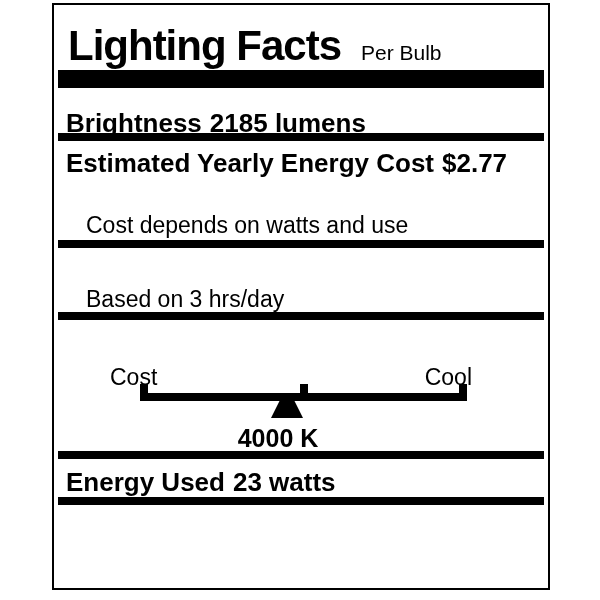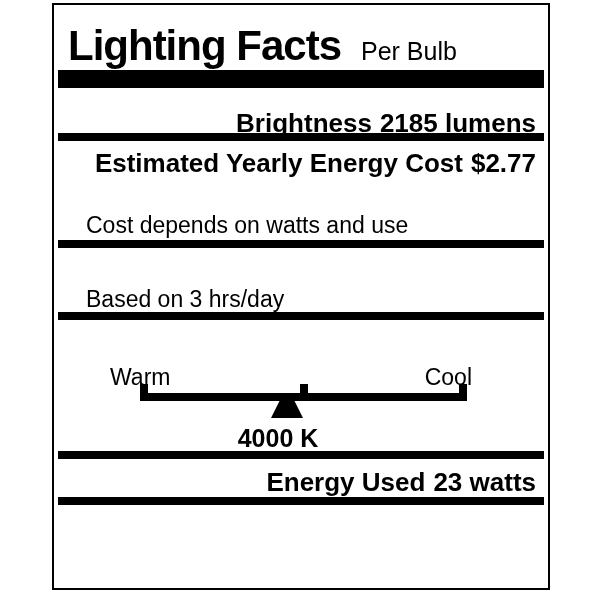--- a/index.html
+++ b/index.html
@@ -16,29 +16,29 @@
     left: 52px; top: 3px;
     width: 498px; height: 587px;
     border: 2px solid var(--ink);
     background: var(--paper);
   }
   .abs { position: absolute; }
 
   
   .title-row { left: 6px; top: 12px; display: flex; align-items: baseline; white-space: nowrap; }
   .title { font-size: 42px; font-weight: bold; line-height: 1; letter-spacing: -1px; }
-  .per-unit { font-size: 25px; line-height: 1; margin-left: 12px; letter-spacing: 0; }
+  .per-unit { font-size: 21px; line-height: 1; margin-left: 12px; letter-spacing: 0; }
 
   
   .thick-bar { left: 4px; right: 4px; top: 65px; height: 18px; background: var(--ink); }
 
   
   .row {
     left: 4px; right: 4px;
-    display: flex; justify-content: flex-end; align-items: baseline;
+    display: flex; justify-content: flex-start; align-items: baseline;
     font-weight: bold; font-size: 26px; line-height: 1; white-space: nowrap;
   }
   .note { left: 28px; right: 4px; font-size: 23px; line-height: 1; white-space: nowrap; }
   .divider { left: 4px; right: 4px; height: 2px; background: var(--ink); }
 
   .row-brightness   { top: 97px; }
   .divider-1        { top: 128px; }
   .row-energy-cost  { top: 137px; }
   .note-cost-1      { top: 172px; }
   .note-cost-2      { top: 205px; }
@@ -98,21 +98,21 @@
   <div class="abs note note-cost-2">Cost depends on watts and use</div>
 
   <div class="abs divider divider-2"></div>
 
   <div class="abs note note-life">Based on 3 hrs/day</div>
 
   <div class="abs divider divider-3"></div>
 
 
   <div class="abs row-warm-cool">
-    <span>Warm</span>
+    <span>Cost</span>
     <span>Cool</span>
   </div>
 
   <div class="abs scale">
     <div class="scale-bar"></div>
     <div class="cap cap-left"></div>
     <div class="cap cap-right"></div>
     <div class="mid-tick" style="left: calc(49.8% - 2.5px);"></div>
     <div class="marker" style="left: calc(43.7% - 12px);"></div>
   </div>

